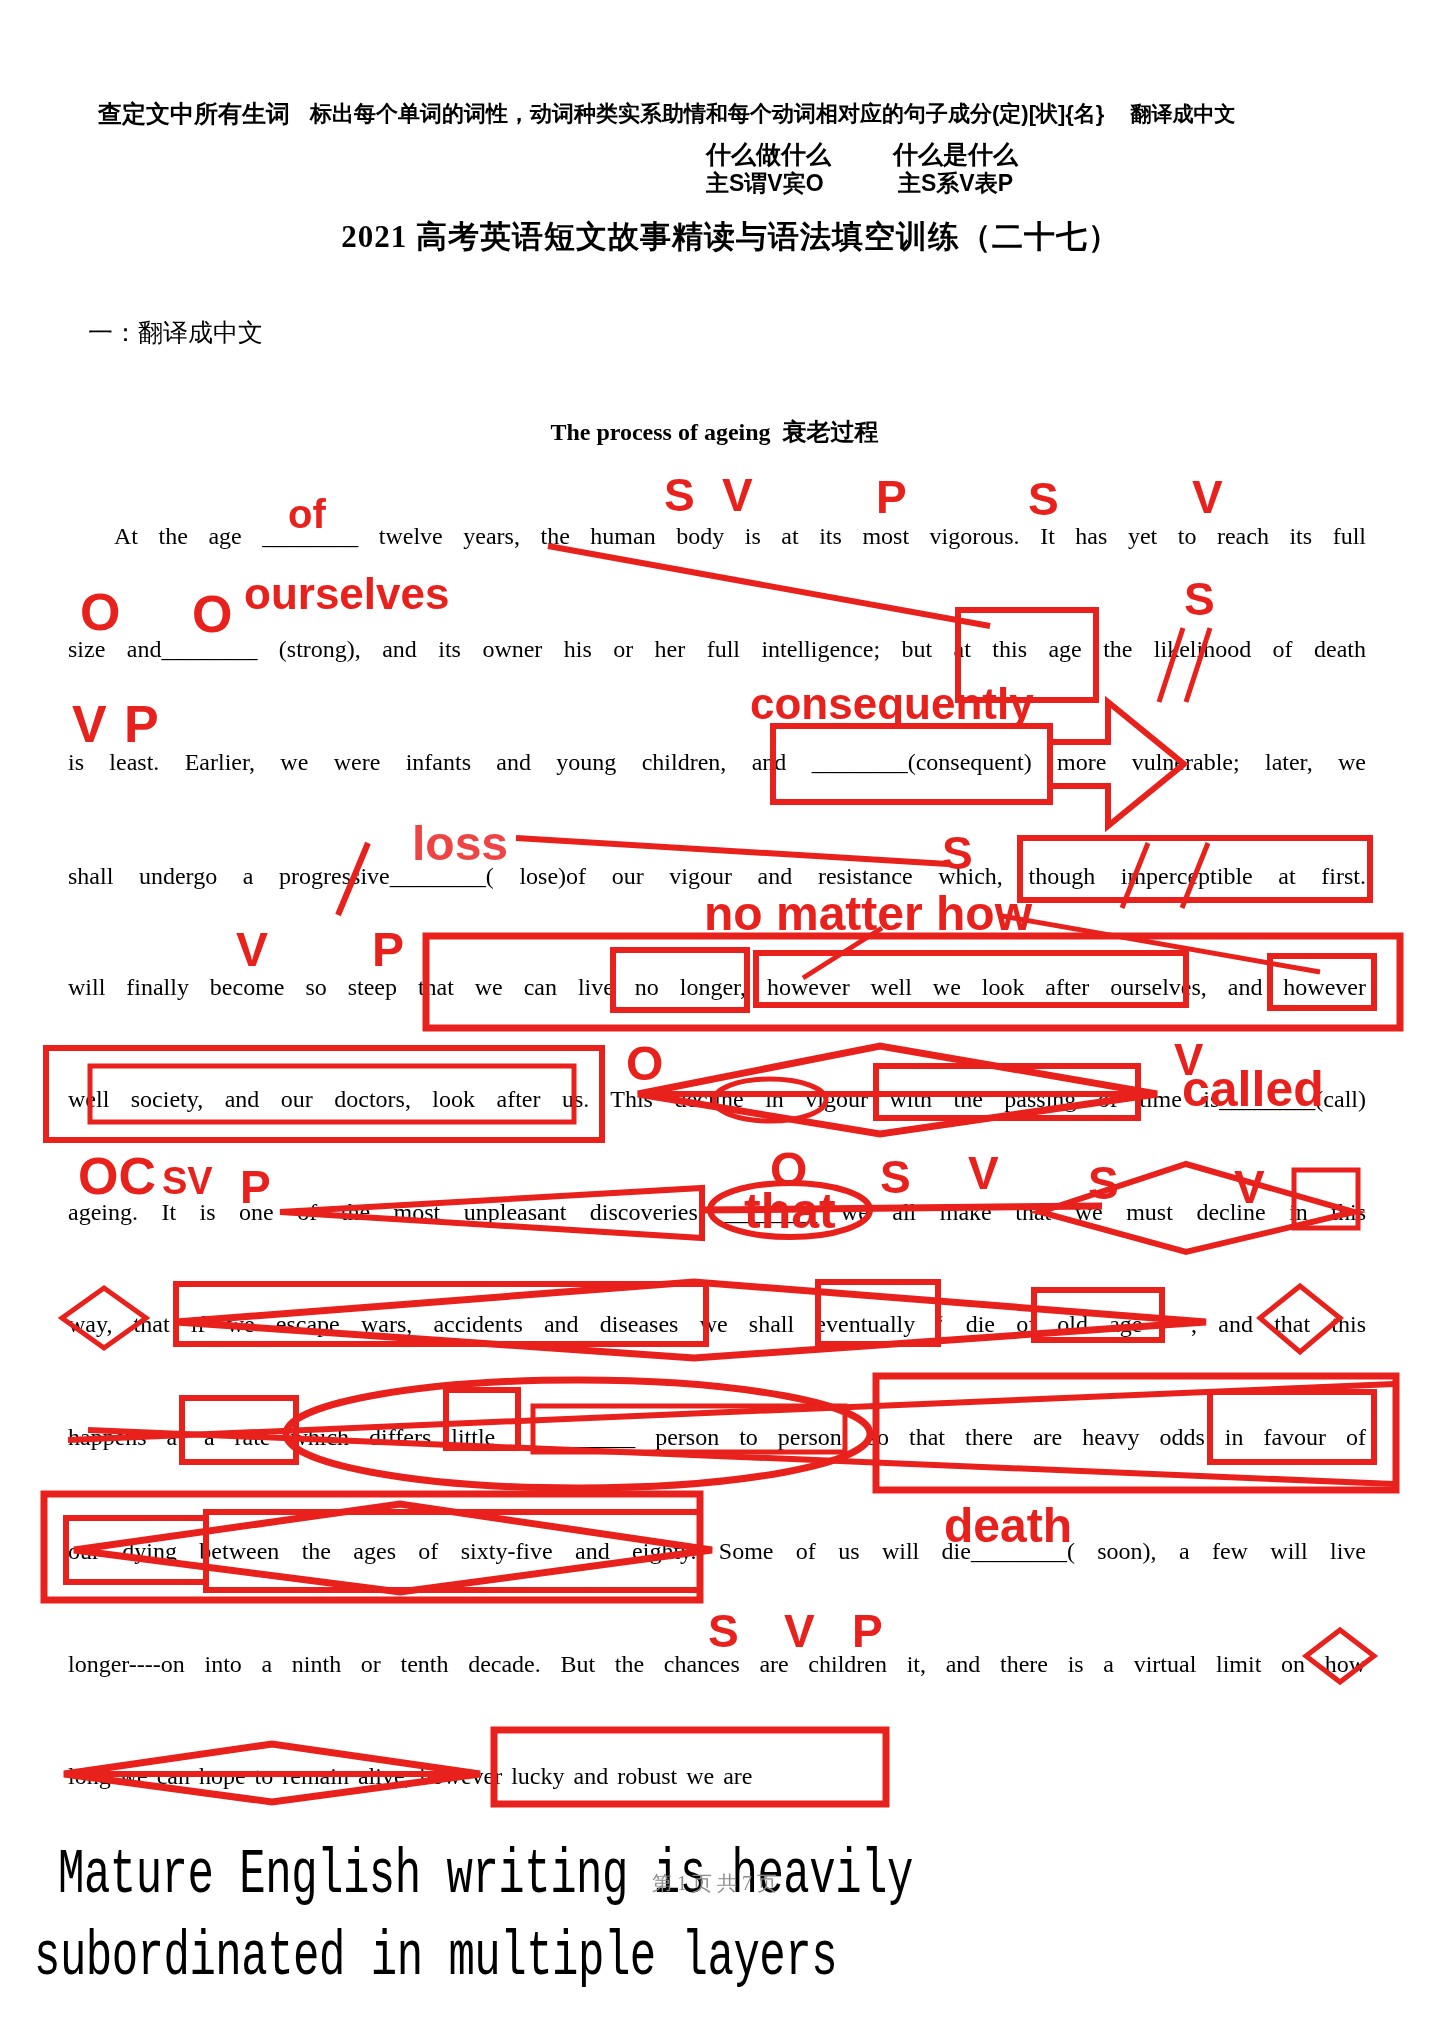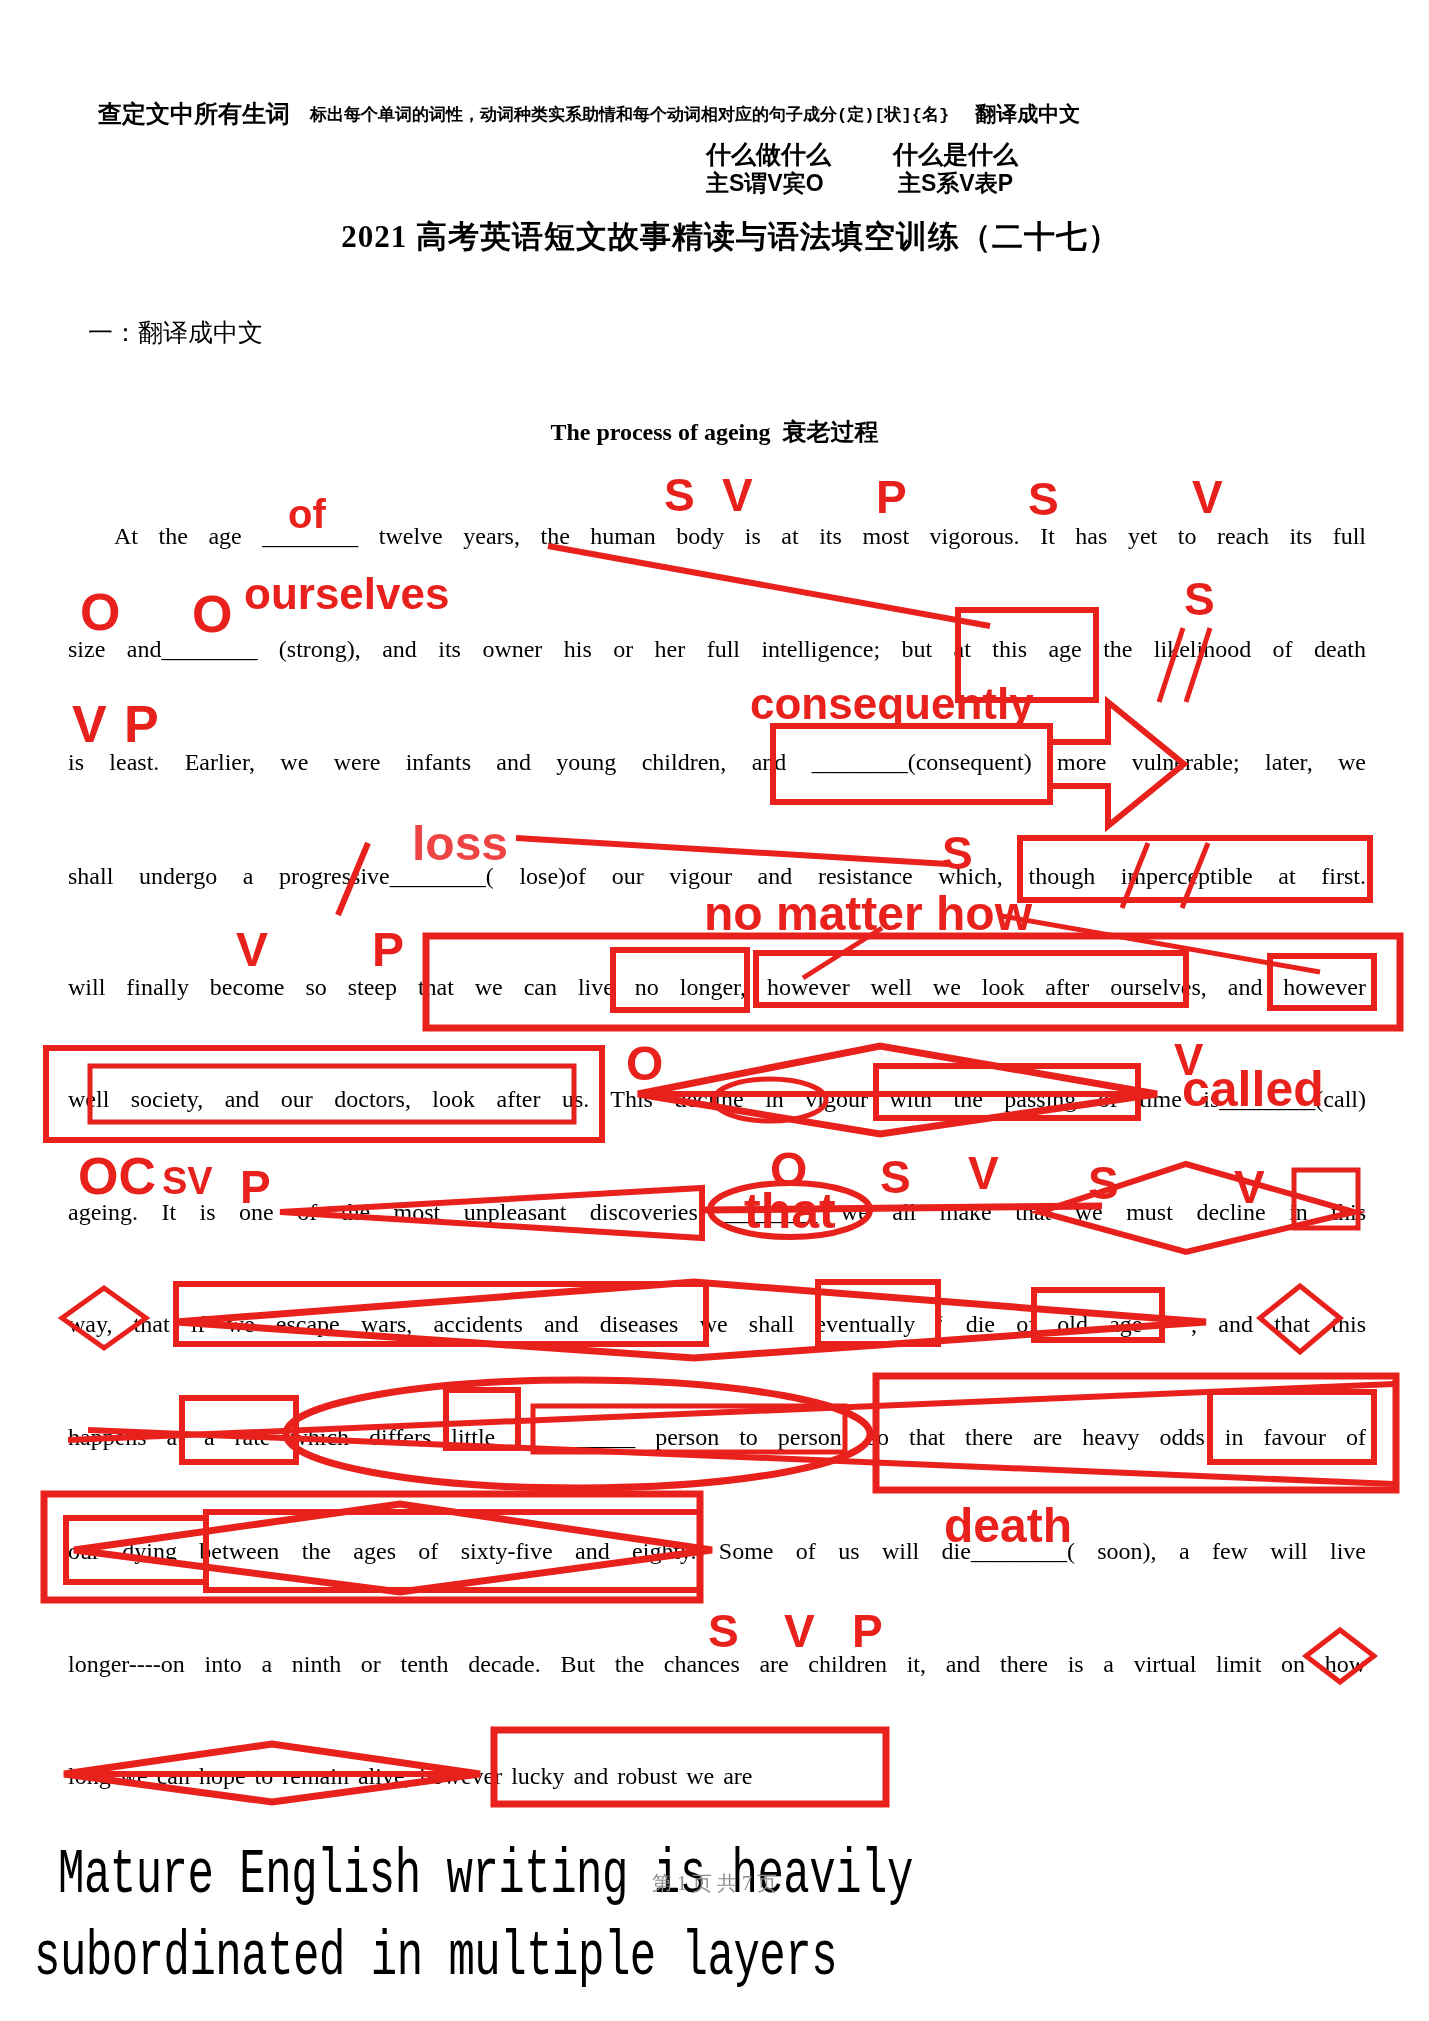--- a/index.html
+++ b/index.html
@@ -8,21 +8,21 @@
     width:1429px;height:2021px;
     margin:0 auto;
     background:#ffffff;
     overflow:hidden;
     font-family:"Liberation Serif", serif;
     color:#000;
   }
   
   .hdr-row{position:absolute;left:88px;top:98px;display:flex;align-items:center;white-space:nowrap;}
   .hdr-main{font-weight:bold;font-size:24px;font-family:"Liberation Sans",sans-serif;margin-left:10px;}
-  .hdr-detail{font-weight:bold;font-size:17px;margin-left:20px;font-family:Liberation Mono, monospace;}
+  .hdr-detail{font-weight:bold;font-size:22px;margin-left:20px;font-family:Liberation Sans, sans-serif;}
   .hdr-translate{font-weight:bold;font-size:21px;margin-left:26px;font-family:"Liberation Sans",sans-serif;}
   .hdr-pattern{position:absolute;top:138px;font-weight:bold;font-size:25px;font-family:"Liberation Sans",sans-serif;white-space:nowrap;}
   .hdr-structure{position:absolute;top:168px;font-weight:bold;font-size:23px;font-family:"Liberation Sans",sans-serif;white-space:nowrap;}
   
   .doc-title{position:absolute;left:0;right:0;top:216px;text-align:center;font-weight:bold;font-size:31px;letter-spacing:1px;padding-left:32px;}
   .section-heading{position:absolute;left:88px;top:316px;font-size:25px;}
   .passage-title{position:absolute;left:0;right:0;top:416px;text-align:center;font-weight:bold;font-size:24px;}
   
   .pline{
     position:absolute;left:68px;width:1298px;

